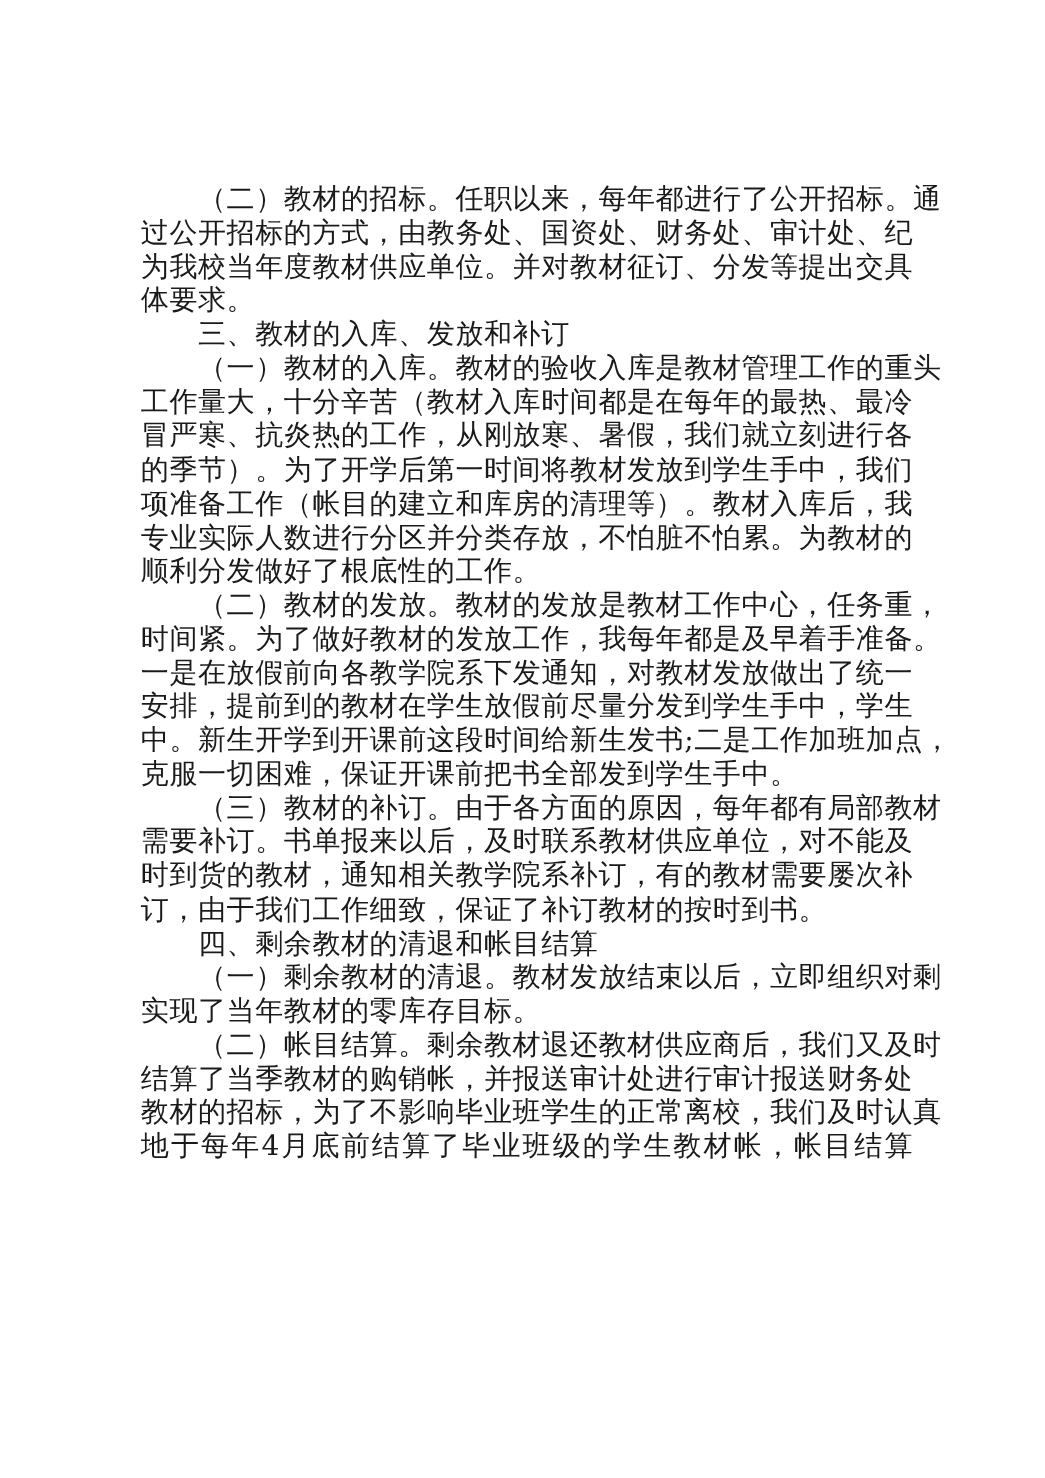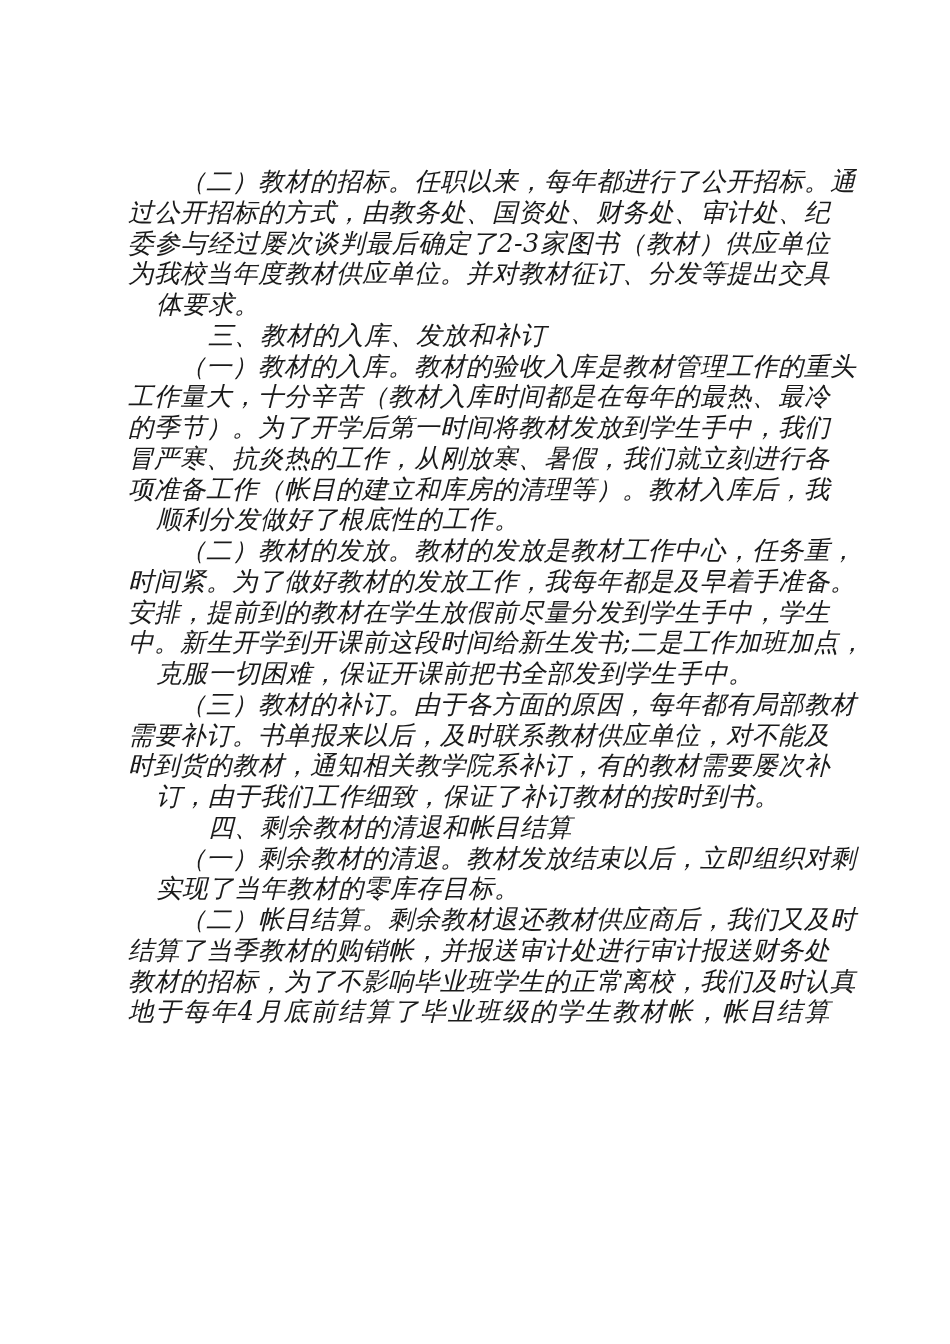--- a/index.html
+++ b/index.html
@@ -25,32 +25,33 @@
       letter-spacing: 0.5px;
     }
   </style>
 </head>
 <body>
 
 <div class="page">
   <div id="lines">
       <div class="line ind">（二）教材的招标。任职以来，每年都进行了公开招标。通</div>
       <div class="line">过公开招标的方式，由教务处、国资处、财务处、审计处、纪</div>
-      <div class="line">委参与经过屡次谈判最后确定了2-3家图书（教材）供应单位</div>
       <div class="line">为我校当年度教材供应单位。并对教材征订、分发等提出交具</div>
       <div class="line short">体要求。</div>
       <div class="line ind short">三、教材的入库、发放和补订</div>
       <div class="line ind">（一）教材的入库。教材的验收入库是教材管理工作的重头</div>
       <div class="line">工作量大，十分辛苦（教材入库时间都是在每年的最热、最冷</div>
+      <div class="line">冒严寒、抗炎热的工作，从刚放寒、暑假，我们就立刻进行各</div>
       <div class="line">的季节）。为了开学后第一时间将教材发放到学生手中，我们</div>
-      <div class="line">冒严寒、抗炎热的工作，从刚放寒、暑假，我们就立刻进行各</div>
       <div class="line">项准备工作（帐目的建立和库房的清理等）。教材入库后，我</div>
+      <div class="line">专业实际人数进行分区并分类存放，不怕脏不怕累。为教材的</div>
       <div class="line short">顺利分发做好了根底性的工作。</div>
       <div class="line ind">（二）教材的发放。教材的发放是教材工作中心，任务重，</div>
       <div class="line">时间紧。为了做好教材的发放工作，我每年都是及早着手准备。</div>
+      <div class="line">一是在放假前向各教学院系下发通知，对教材发放做出了统一</div>
       <div class="line">安排，提前到的教材在学生放假前尽量分发到学生手中，学生</div>
       <div class="line">中。新生开学到开课前这段时间给新生发书;二是工作加班加点，</div>
       <div class="line short">克服一切困难，保证开课前把书全部发到学生手中。</div>
       <div class="line ind">（三）教材的补订。由于各方面的原因，每年都有局部教材</div>
       <div class="line">需要补订。书单报来以后，及时联系教材供应单位，对不能及</div>
       <div class="line">时到货的教材，通知相关教学院系补订，有的教材需要屡次补</div>
       <div class="line short">订，由于我们工作细致，保证了补订教材的按时到书。</div>
       <div class="line ind short">四、剩余教材的清退和帐目结算</div>
       <div class="line ind">（一）剩余教材的清退。教材发放结束以后，立即组织对剩</div>
       <div class="line short">实现了当年教材的零库存目标。</div>
@@ -62,23 +63,21 @@
 </div>
 
 <style>
   .line {
     display: block;
     height: 30.75px;
     white-space: nowrap;
     text-align: justify;
     text-align-last: justify;
     width: 702px;
-    font-style: italic;
   }
   .line.short {
     text-align-last: left;
-    margin-left: 28px;
   }
   .line.ind {
     padding-left: 52px;
     width: 650px;
   }
 </style>
 
 </body></html>

